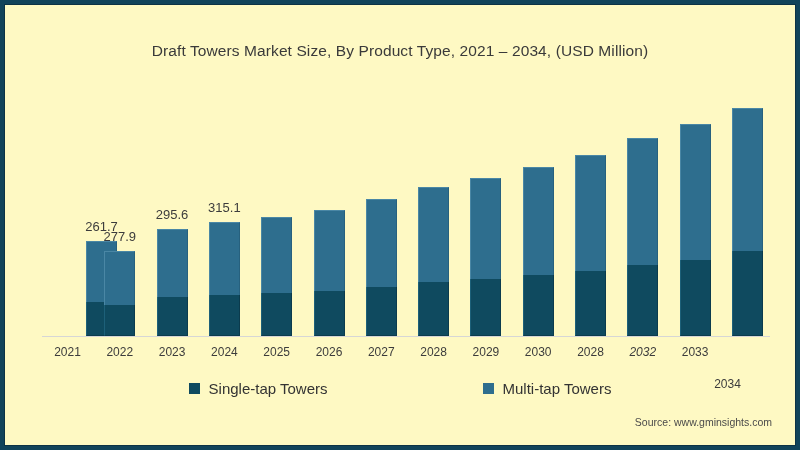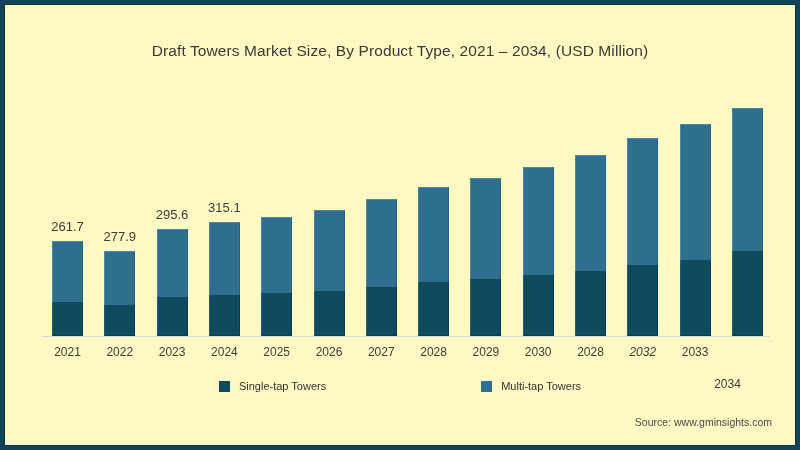--- a/index.html
+++ b/index.html
@@ -121,21 +121,21 @@
   .legend-swatch {
     width: 11px;
     height: 11px;
     flex: 0 0 auto;
   }
 
   .legend-swatch.single { background: #0f4a5f; }
   .legend-swatch.multi  { background: #2e6e8e; }
 
   .legend-text {
-    font-size: 11px;
+    font-size: 15px;
     color: #333333;
     white-space: nowrap;
   }
 
   #source-note {
     position: absolute;
     right: 24px;
     bottom: 18px;
     font-size: 10.5px;
     color: #4a4a4a;
@@ -144,21 +144,21 @@
 </style>
 </head>
 <body>
 
 <div id="chart-frame">
 
   <div id="chart-title">Draft Towers Market Size, By Product Type, 2021 – 2034, (USD Million)</div>
 
   <div id="plot-area">
       <div class="bar-group" style="left: 10px;">
-        <div class="bar-stack" style="height: 95.0587px;">
+        <div class="bar-stack" style="height: 95.0587px; margin-left: 34px;">
           <div class="seg-multi" title="2021 Multi-tap Towers: 167.5" style="height: 60.8419px;"></div>
           <div class="seg-single" title="2021 Single-tap Towers: 94.2" style="height: 34.2168px;"></div>
           <span class="bar-label">261.7</span>
         </div>
       </div>
       <div class="bar-group" style="left: 62.3px;">
         <div class="bar-stack" style="height: 85px; justify-content: space-between;">
           <div class="seg-multi" title="2022 Multi-tap Towers: 177.9" style="height: 64.6196px;"></div>
           <div class="seg-single" title="2022 Single-tap Towers: 100" style="height: 36.3235px;"></div>
           <span class="bar-label">277.9</span>

